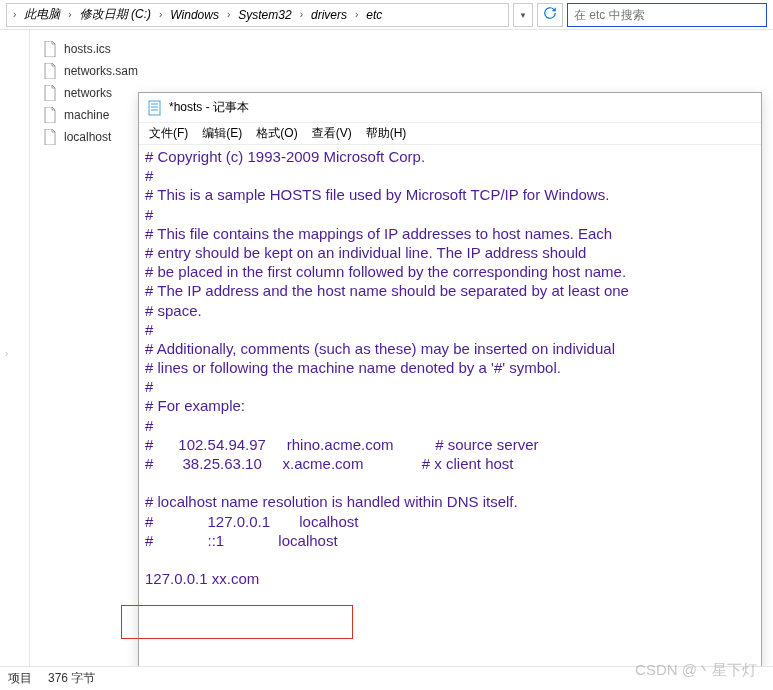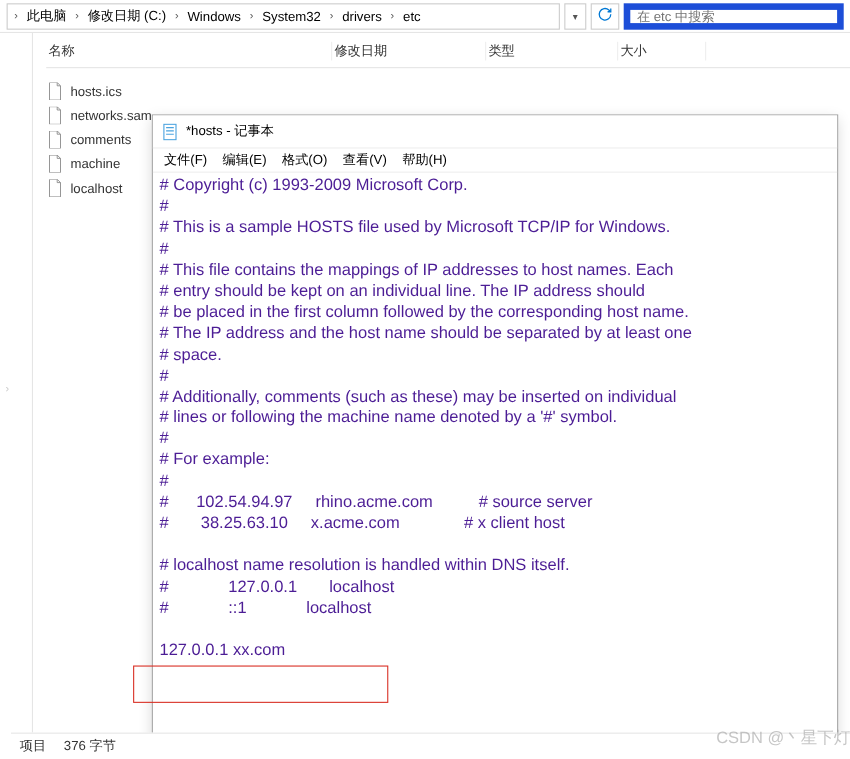--- a/index.html
+++ b/index.html
@@ -23,42 +23,42 @@
     .breadcrumb {
       display: flex;
       align-items: center;
       flex: 1;
       border: 1px solid #ccc;
       height: 24px;
       padding: 0 4px;
       gap: 2px;
       background: #fff;
     }
-    .crumb { padding: 0 4px; cursor: default; }
+    .crumb { padding: 0 4px; cursor: default; font-style: italic; }
     .chev { color: #555; font-size: 10px; padding: 0 2px; }
     .dropdown-toggle {
       border: 1px solid #ccc;
       height: 24px;
       width: 20px;
       display: flex;
       align-items: center;
       justify-content: center;
       background: #fff;
     }
     .reload-btn {
       border: 1px solid #ccc;
       height: 24px;
       width: 26px;
       display: flex;
       align-items: center;
       justify-content: center;
       background: #fff;
     }
     .search-box {
-      border: 6px solid #1d4ed8;
+      border: 1px solid #1d4ed8;
       height: 24px;
       width: 200px;
       padding: 0 6px;
       color: #888;
       background: #fff;
       outline: none;
       font-size: 12px;
     }
     .main {
       display: flex;
@@ -104,21 +104,21 @@
       height: 16px;
       margin-right: 6px;
       display: inline-flex;
       align-items: center;
       justify-content: center;
     }
     .file-icon svg { width: 14px; height: 16px; }
     .size-cell { text-align: right; padding-right: 20px; width: 80px; }
     .notepad {
       position: absolute;
-      top: 104px;
+      top: 92px;
       left: 138px;
       width: 624px;
       height: 580px;
       background: #fff;
       border: 1px solid #a5a5a5;
       box-shadow: 0 4px 12px rgba(0,0,0,0.15);
       display: flex;
       flex-direction: column;
     }
     .notepad-title {
@@ -153,36 +153,36 @@
     }
     .highlight-box {
       position: absolute;
       border: 1px solid #d93025;
       background: transparent;
       pointer-events: none;
     }
     .status-bar {
       position: absolute;
       bottom: 0;
-      left: 10px;
+      left: 0;
       right: 0;
       height: 24px;
       border-top: 1px solid #e5e5e5;
       display: flex;
       align-items: center;
       padding: 0 8px;
       gap: 16px;
       font-size: 12px;
       color: #333;
       background: #fff;
     }
     .watermark {
       position: absolute;
       bottom: 10px;
-      right: 0;
+      right: 16px;
       color: rgba(160,160,160,0.6);
       font-size: 15px;
       pointer-events: none;
     }
   </style>
 </head>
 <body>
 
 <div class="breadcrumb-bar">
   <div class="breadcrumb">
@@ -211,26 +211,20 @@
     </span>
   </div>
   <input class="search-box" placeholder="在 etc 中搜索" style="">
 </div>
 
 <div class="main">
   <div class="sidebar">
     <span class="chev" style="position:absolute;top:50%;left:3px;color:#ccc;font-size:10px">›</span>
   </div>
   <div class="content">
-    <div class="list-header">
-      <span class="col-name">名称</span>
-      <span class="col-date">修改日期</span>
-      <span class="col-type">类型</span>
-      <span class="col-size">大小</span>
-    </div>
     <div id="file-rows">
         <div class="file-row">
           <span class="col-name" style="display:flex;align-items:center;">
             <span class="file-icon">
               <svg viewBox="0 0 14 16">
                 <path d="M2 0h7l3 3v13H2z" fill="#fff" stroke="#888" stroke-width="0.8"></path>
                 <path d="M9 0v3h3" fill="none" stroke="#888" stroke-width="0.8"></path>
               </svg>
             </span>
             <span>hosts.ics</span>
@@ -254,21 +248,21 @@
           <span class="size-cell"></span>
         </div>
         <div class="file-row">
           <span class="col-name" style="display:flex;align-items:center;">
             <span class="file-icon">
               <svg viewBox="0 0 14 16">
                 <path d="M2 0h7l3 3v13H2z" fill="#fff" stroke="#888" stroke-width="0.8"></path>
                 <path d="M9 0v3h3" fill="none" stroke="#888" stroke-width="0.8"></path>
               </svg>
             </span>
-            <span>comments</span>
+            <span>networks</span>
           </span>
           <span class="col-date"></span>
           <span class="col-type"></span>
           <span class="size-cell"></span>
         </div>
         <div class="file-row">
           <span class="col-name" style="display:flex;align-items:center;">
             <span class="file-icon">
               <svg viewBox="0 0 14 16">
                 <path d="M2 0h7l3 3v13H2z" fill="#fff" stroke="#888" stroke-width="0.8"></path>

